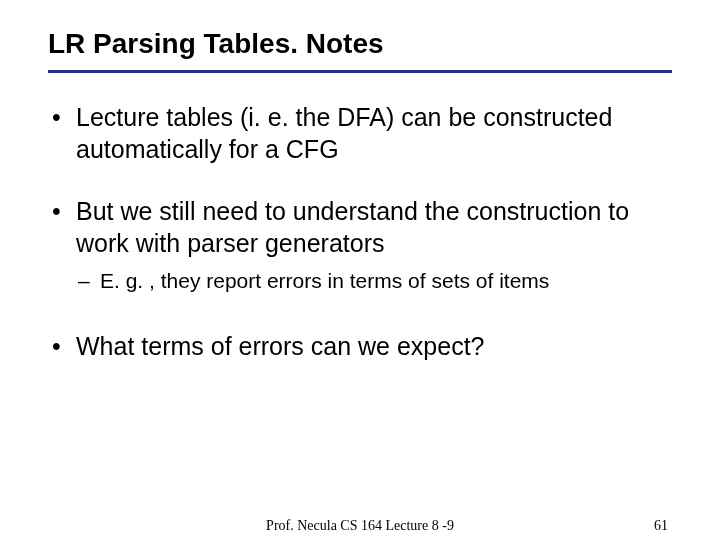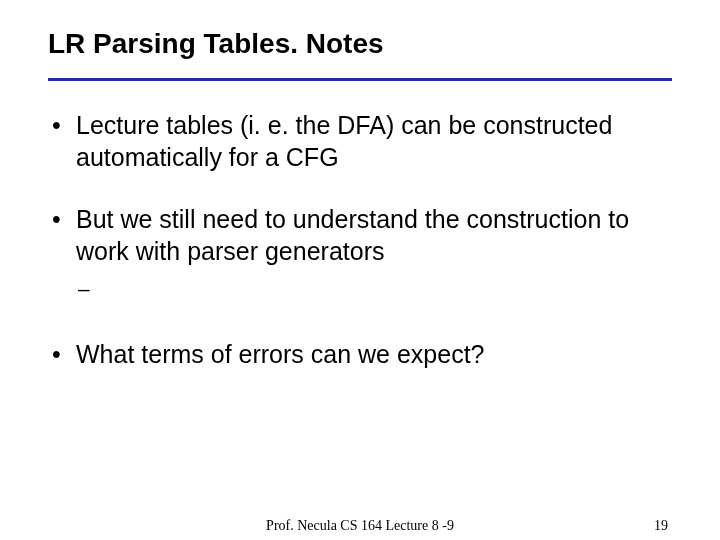--- a/index.html
+++ b/index.html
@@ -13,21 +13,21 @@
   .slide {
     width: 720px;
     height: 540px;
     padding: 28px 48px 0 48px;
     position: relative;
   }
   .title {
     font-size: 28px;
     font-weight: bold;
     font-family: Arial, Helvetica, sans-serif;
-    margin-bottom: 18px;
+    margin-bottom: 10px;
   }
   .rule {
     border: none;
     border-top: 3px solid #2a2aa0;
     margin-bottom: 28px;
   }
   .content {
     padding-left: 4px;
     padding-right: 4px;
   }
@@ -96,27 +96,28 @@
       <div class="bullet-dot">•</div>
       <div class="bullet-text">Lecture tables (i. e. the DFA) can be constructed automatically for a CFG</div>
     </div>
 
     <div class="bullet-row group2">
       <div class="bullet-dot">•</div>
       <div class="bullet-text">But we still need to understand the construction to work with parser generators</div>
     </div>
     <div class="subbullet-row">
       <div class="sub-dash">–</div>
+      <div>E. g. , they report errors in terms of sets of items</div>
     </div>
 
     <div class="bullet-row group3">
       <div class="bullet-dot">•</div>
       <div class="bullet-text">What terms of errors can we expect?</div>
     </div>
 
   </div>
 
   <div class="footer">
     <span class="footer-center">Prof.  Necula  CS 164  Lecture 8 -9</span>
-    <span class="footer-right">19</span>
+    <span class="footer-right">61</span>
   </div>
 
 </div>
 
 </body></html>

